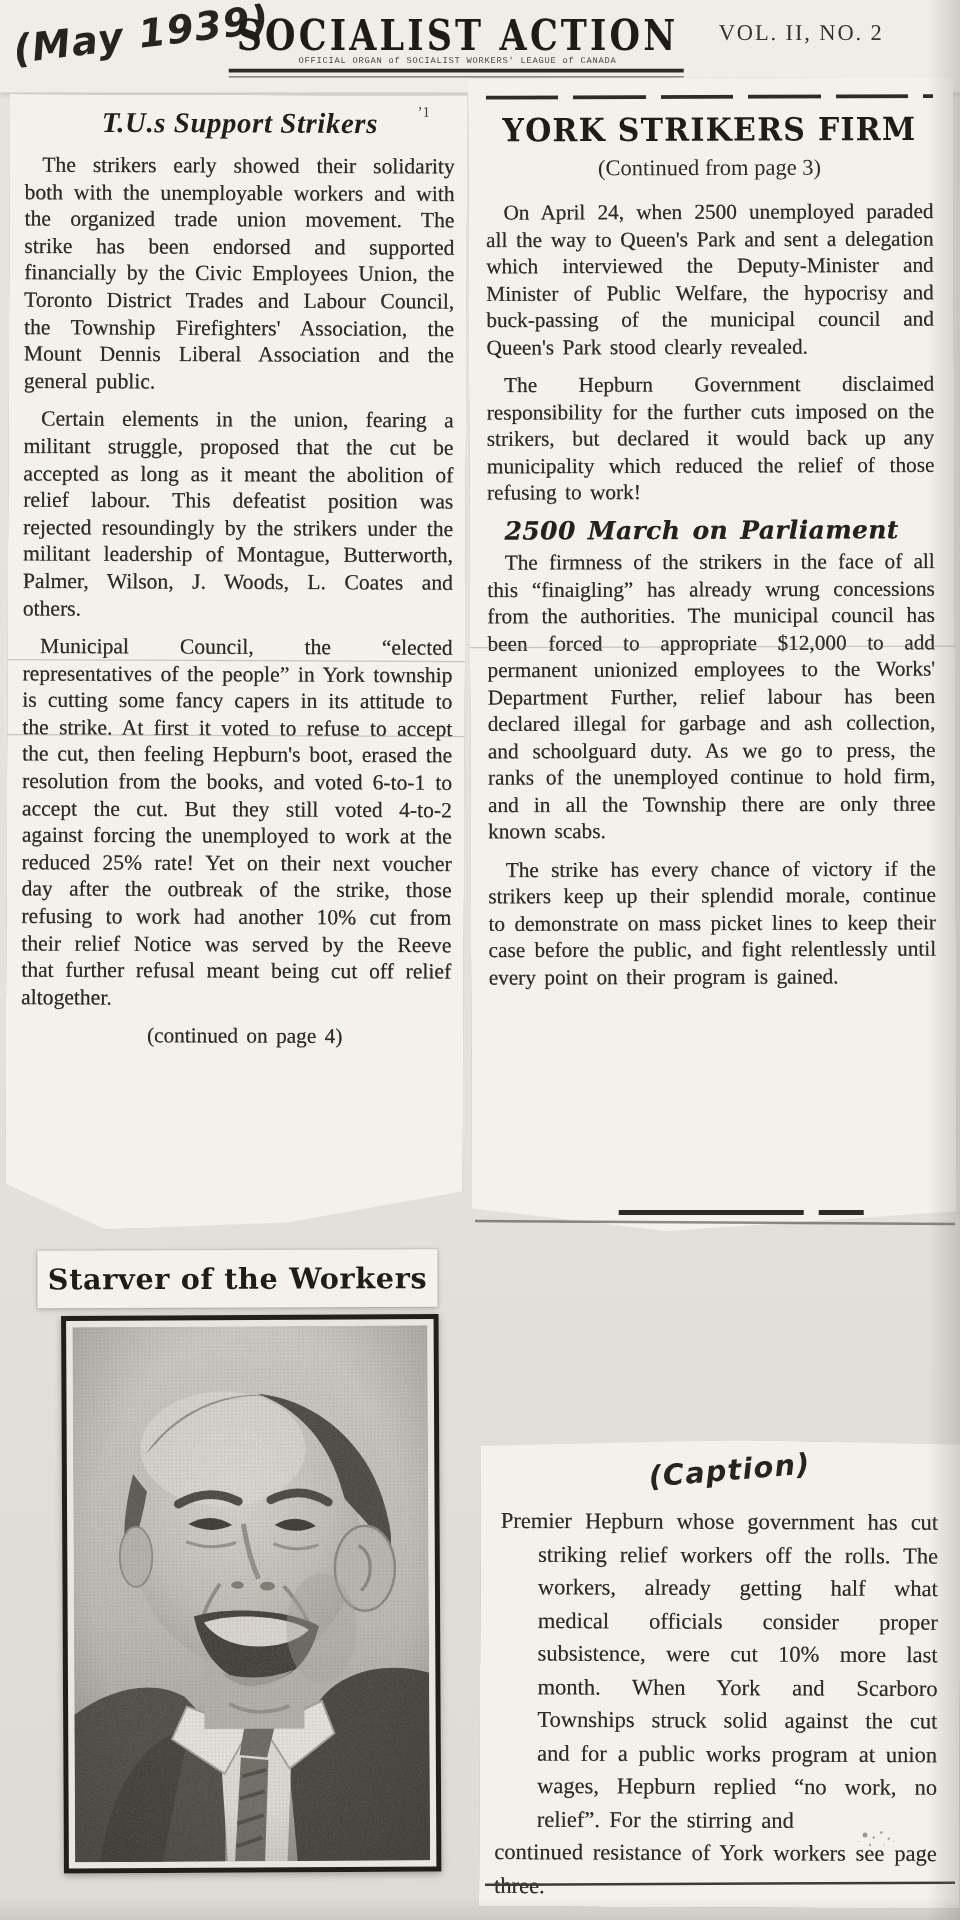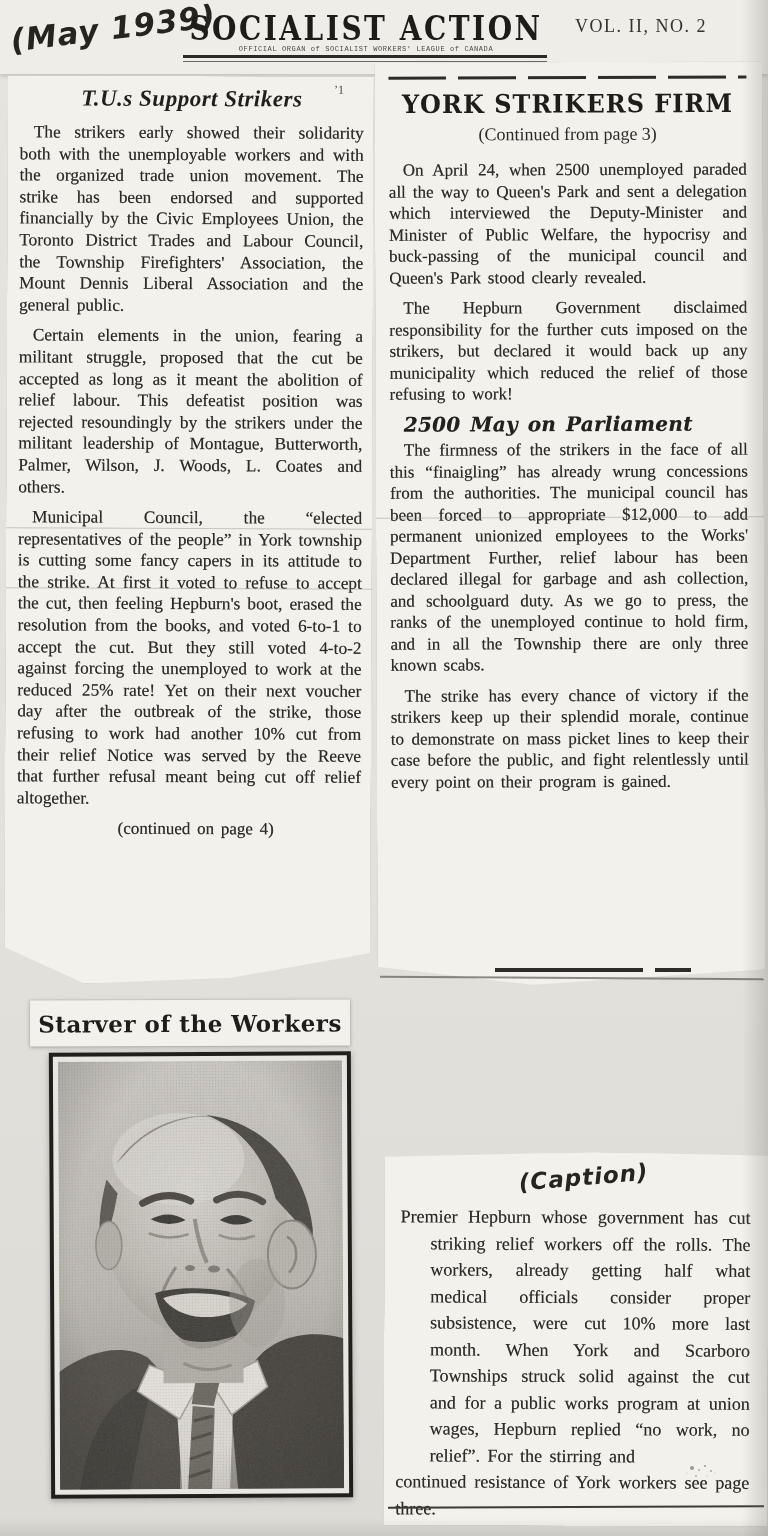--- a/index.html
+++ b/index.html
@@ -124,21 +124,21 @@
   </div>
 
   <div class="clip clip-right">
     <div class="inner">
       <div class="dash-rule"></div>
       <div class="hl-right">YORK STRIKERS FIRM</div>
       <div class="cont-from">(Continued from page 3)</div>
       <div class="body-text" style="font-size:17px;line-height:21.5px;">
         <p>On April 24, when 2500 unemployed paraded all the way to Queen's Park and sent a delegation which interviewed the Deputy-Minister and Minister of Public Welfare, the hypocrisy and buck-passing of the municipal council and Queen's Park stood clearly revealed.</p>
         <p>The Hepburn Government disclaimed responsibility for the further cuts imposed on the strikers, but declared it would back up any municipality which reduced the relief of those refusing to work!</p>
-        <div class="subhead">2500 May on Parliament</div>
+        <div class="subhead">2500 March on Parliament</div>
         <p>The firmness of the strikers in the face of all this “finaigling” has already wrung concessions from the authorities.  The municipal council has been forced to appropriate $12,000 to add permanent unionized employees to the Works' Department Further, relief labour has been declared illegal for garbage and ash collection, and schoolguard duty.  As we go to press, the ranks of the unemployed continue to hold firm, and in all the Township there are only three known scabs.</p>
         <p>The strike has every chance of victory if the strikers keep up their splendid morale, continue to demonstrate on mass picket lines to keep their case before the public, and fight relentlessly until every point on their program is gained.</p>
       </div>
     </div>
     <div class="seam" style="top:455px;left:0;right:0;"></div>
   </div>
   <div class="rule rc-rule-thick"></div>
   <div class="rule rc-rule-dash"></div>
   <div class="rule rc-rule-thin"></div>
 

